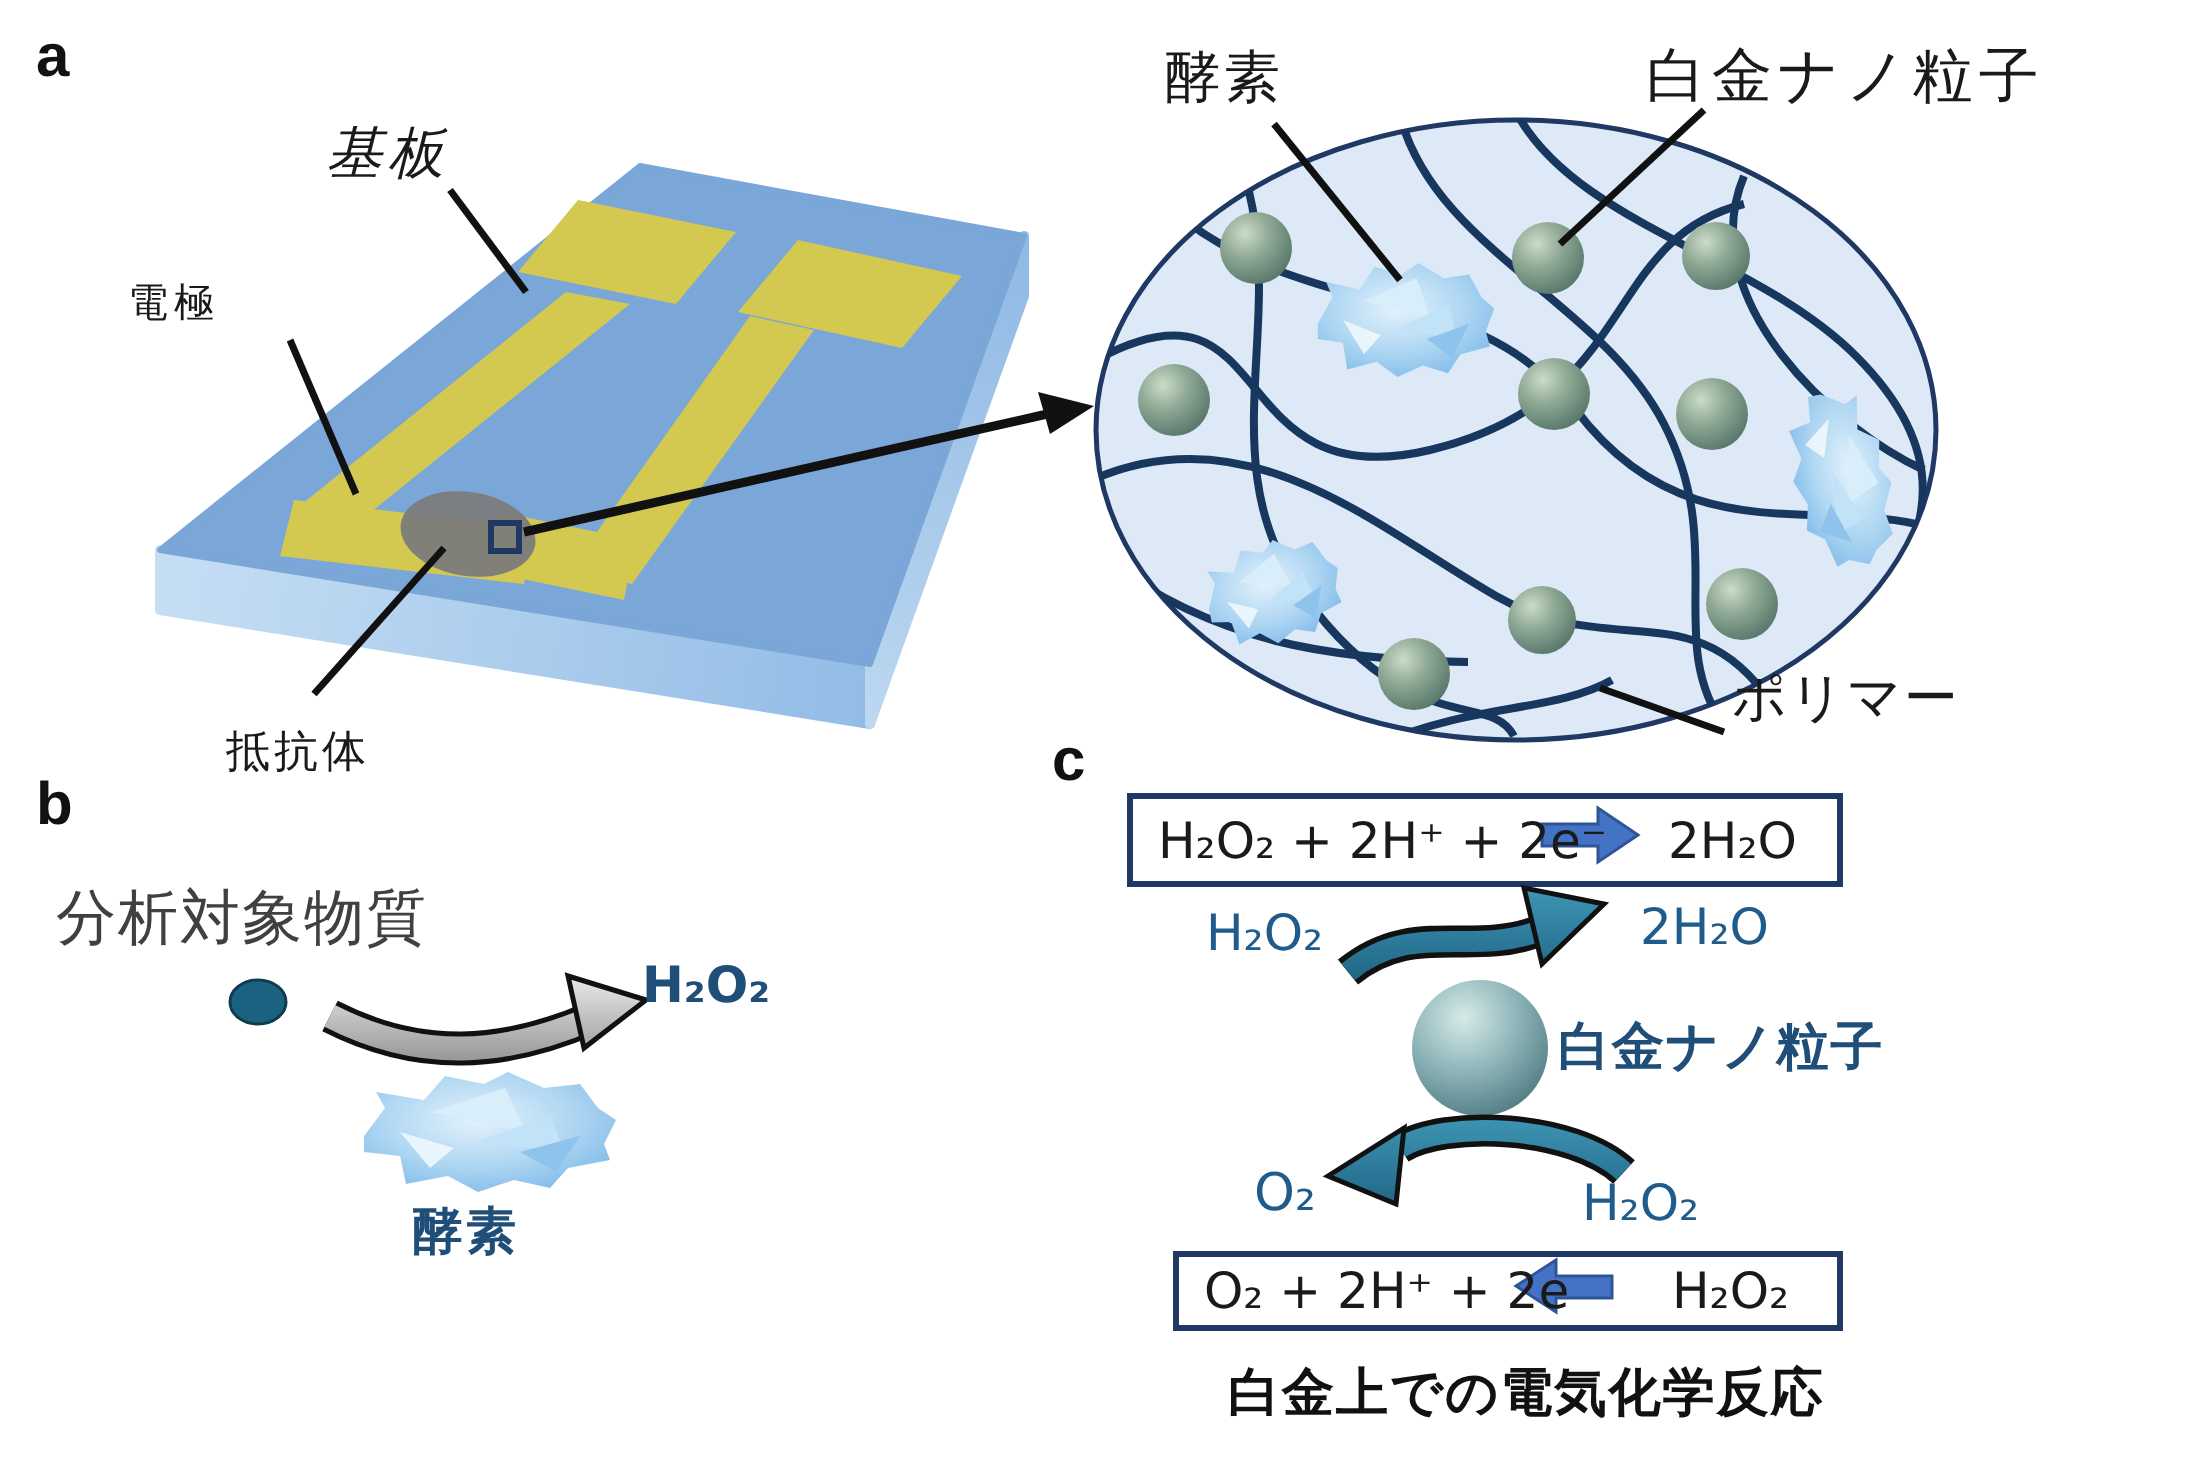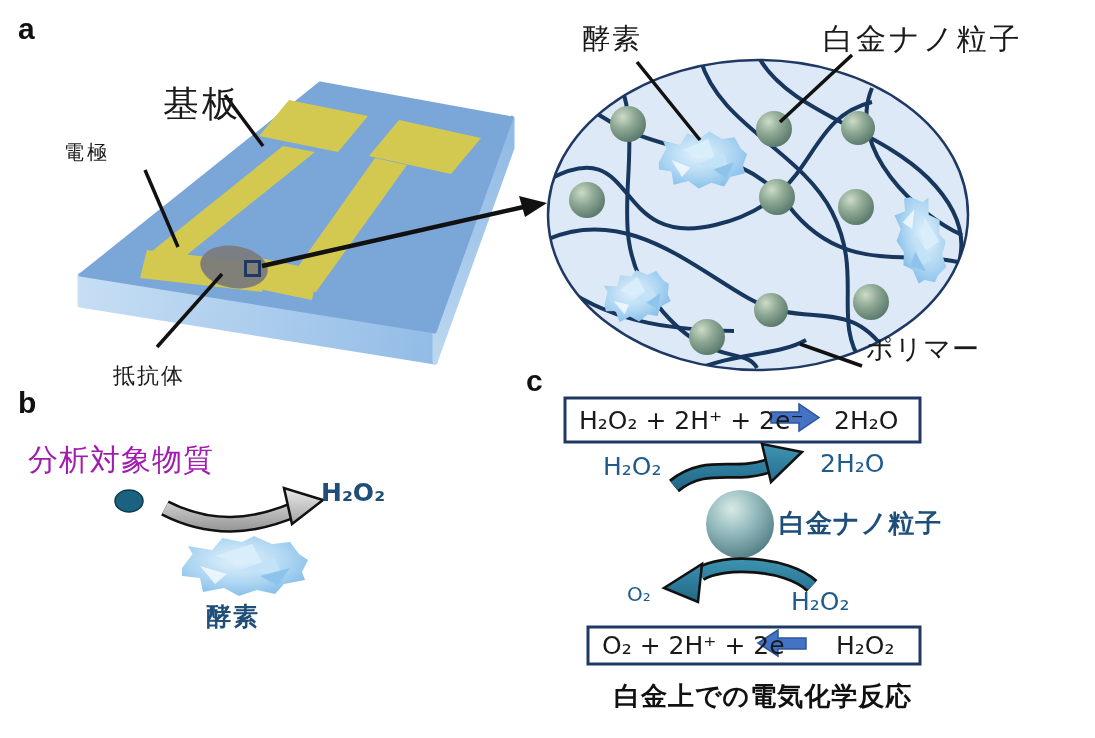--- a/index.html
+++ b/index.html
@@ -6,21 +6,21 @@
   body{width:1095px;height:738px;background:#ffffff;position:relative;overflow:hidden;
        font-family:"Liberation Sans","DejaVu Sans",sans-serif;}
   #stage{position:absolute;left:0;top:0;width:1095px;height:738px;}
   svg{position:absolute;left:0;top:0;}
   .t{position:absolute;white-space:nowrap;color:#1a1a1a;line-height:1.1;}
   .letter{font-size:30px;font-weight:bold;color:#111;}
   .jp{letter-spacing:3px;}
   .formula{font-family:"DejaVu Sans","Liberation Sans",sans-serif;}
   .navy{color:#1f5c8c;}
   .lblnavy{color:#1f4e79;font-weight:bold;}
-  .teal{color:#a21caf;}
+  .teal{color:#404040;}
   .cap{font-weight:bold;color:#111;}
 </style>
 </head>
 <body>
 
 <div id="stage">
 
 <svg width="1095" height="738" viewBox="0 0 1095 738">
   <defs>
     <linearGradient id="leftSideG" x1="80" y1="290" x2="435" y2="350" gradientUnits="userSpaceOnUse">
@@ -137,35 +137,35 @@
     <polygon points="664,588 702,564 698,602" fill="url(#tealG2)" stroke="#111" stroke-width="2.5"></polygon>
     <rect x="588" y="627" width="332" height="37" fill="#ffffff" stroke="#1f3864" stroke-width="3"></rect>
     <polygon points="806,638 778,638 778,630 758,643 778,656 778,649 806,649" fill="#4472c4" stroke="#2f5597" stroke-width="1.5"></polygon>
   </g>
 </svg>
 
 <div class="t letter" style="left:18px;top:12px;">a</div>
 <div class="t letter" style="left:18px;top:386px;">b</div>
 <div class="t letter" style="left:526px;top:364px;">c</div>
 
-<div class="t jp" style="left:163px;top:84px;font-size:36px;">基板</div>
+<div class="t jp" style="left:163px;top:62px;font-size:28px;font-style:italic;">基板</div>
 <div class="t jp" style="left:64px;top:141px;font-size:20px;">電極</div>
 <div class="t jp" style="left:113px;top:364px;font-size:22px;letter-spacing:2px;">抵抗体</div>
 <div class="t jp" style="left:582px;top:24px;font-size:28px;letter-spacing:2px;">酵素</div>
 <div class="t jp" style="left:823px;top:22px;font-size:30px;">白金ナノ粒子</div>
 <div class="t jp" style="left:866px;top:335px;font-size:27px;letter-spacing:1px;">ポリマー</div>
 
 <div class="t teal" style="left:28px;top:443px;font-size:30px;letter-spacing:1px;">分析対象物質</div>
 <div class="t formula lblnavy" style="left:321px;top:479px;font-size:25px;">H₂O₂</div>
 <div class="t lblnavy" style="left:206px;top:603px;font-size:25px;letter-spacing:2px;">酵素</div>
 
 <div class="t formula" style="left:579px;top:407px;font-size:25px;">H₂O₂ + 2H⁺ + 2e⁻</div>
 <div class="t formula" style="left:834px;top:407px;font-size:25px;">2H₂O</div>
 <div class="t formula navy" style="left:603px;top:453px;font-size:25px;">H₂O₂</div>
 <div class="t formula navy" style="left:820px;top:450px;font-size:25px;">2H₂O</div>
 <div class="t lblnavy" style="left:779px;top:509px;font-size:26px;letter-spacing:1px;">白金ナノ粒子</div>
-<div class="t formula navy" style="left:627px;top:583px;font-size:20px;">O₂</div>
+<div class="t formula navy" style="left:627px;top:583px;font-size:26px;">O₂</div>
 <div class="t formula navy" style="left:791px;top:588px;font-size:25px;">H₂O₂</div>
 <div class="t formula" style="left:602px;top:632px;font-size:25px;">O₂ + 2H⁺ + 2e</div>
 <div class="t formula" style="left:836px;top:632px;font-size:25px;">H₂O₂</div>
 <div class="t cap" style="left:614px;top:684px;font-size:26px;letter-spacing:1px;font-family:Liberation Mono, monospace;">白金上での電気化学反応</div>
 
 </div>
 
 </body></html>

